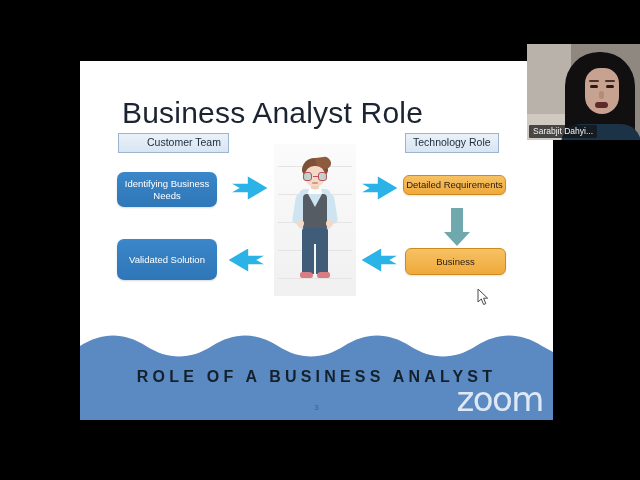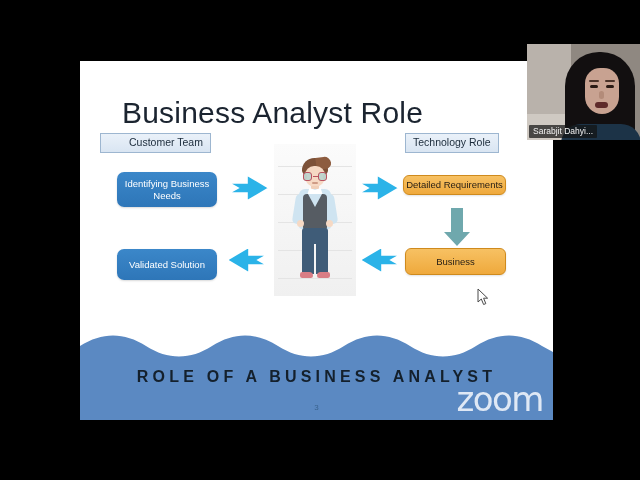--- a/index.html
+++ b/index.html
@@ -46,21 +46,21 @@
   .team-label {
     position: absolute;
     background: linear-gradient(#eaf1f9, #d9e5f2);
     border: 1px solid #9db6d0;
     font-size: 10.5px;
     color: #1a2a3a;
     padding: 3px 7px 4px 7px;
     white-space: nowrap;
     line-height: 1;
   }
-  #label-customer-team { left: 20px; top: 72px; padding-left: 28px; }
+  #label-customer-team { left: 38px; top: 72px; padding-left: 28px; }
   #label-technology-team { left: 325px; top: 72px; }
 
   
   #person-panel {
     position: absolute;
     left: 194px;
     top: 83px;
     width: 82px;
     height: 152px;
     background: linear-gradient(#fbfbfb, #f0f0f0);
@@ -163,21 +163,21 @@
   }
   .proc-box.orange {
     background: linear-gradient(#f7c163, #efa93c);
     border: 1px solid #cf8a1d;
     border-radius: 6px;
     color: #2a2116;
     font-size: 9.5px;
     box-shadow: 0 1px 2px rgba(0,0,0,0.12);
   }
   #box-identifying-needs { left: 37px; top: 111px; width: 100px; height: 35px; }
-  #box-validated-solution { left: 37px; top: 188px; width: 100px; height: 31px; }
+  #box-validated-solution { left: 37px; top: 178px; width: 100px; height: 41px; }
   #box-detailed-requirements { left: 323px; top: 114px; width: 103px; height: 20px; }
   #box-solution { left: 325px; top: 187px; width: 101px; height: 27px; }
 
   
   .arrow-wrap { position: absolute; }
   #arrow-right-1 { left: 147px; top: 110px; width: 44px; height: 34px; }
   #arrow-right-2 { left: 277px; top: 110px; width: 44px; height: 34px; }
   #arrow-left-1  { left: 145px; top: 182px; width: 44px; height: 34px; }
   #arrow-left-2  { left: 278px; top: 182px; width: 44px; height: 34px; }
   #arrow-down-1  { left: 362px; top: 145px; width: 30px; height: 42px; }

